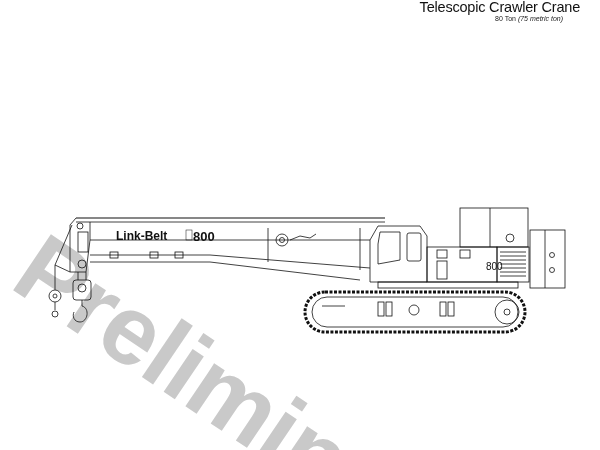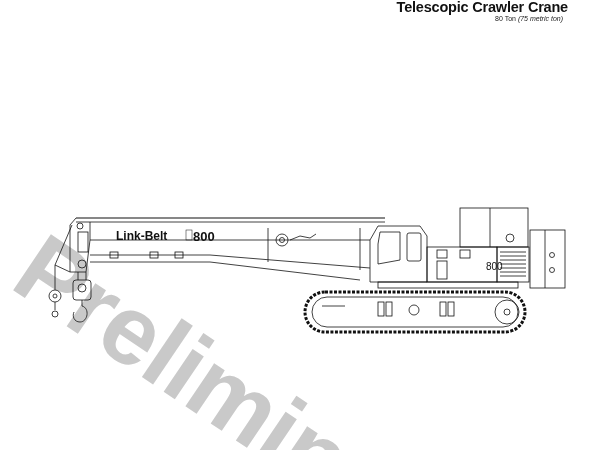--- a/index.html
+++ b/index.html
@@ -1,17 +1,17 @@
 <!DOCTYPE html>
 <html><head>
   <meta charset="utf-8">
   <style>
     html, body { margin:0; padding:0; background:#ffffff; }
     body { width:600px; height:450px; position:relative; overflow:hidden; font-family:"Liberation Sans", sans-serif; }
-    .title { position:absolute; right:32px; top:-1px; font-size:14.5px; font-weight:bold; color:#111; letter-spacing:-0.2px; }
+    .title { position:absolute; right:20px; top:-1px; font-size:14.5px; font-weight:normal; color:#111; letter-spacing:-0.2px; }
     .subtitle { position:absolute; right:37px; top:15px; font-size:7px; color:#222; }
     .subtitle i { font-style:italic; }
     .watermark { position:absolute; left:58px; top:212px; font-size:98px; font-weight:bold; color:#c9c9c9; transform-origin:0 0; transform:rotate(34deg); white-space:nowrap; letter-spacing:-1px; z-index:1; }
     svg.drawing { position:absolute; left:0; top:0; z-index:2; }
   </style>
 </head>
 <body>
 
 <div class="title">Telescopic Crawler Crane</div>
 <div class="subtitle"><span>80 Ton</span> <i>(75 metric ton)</i></div>

